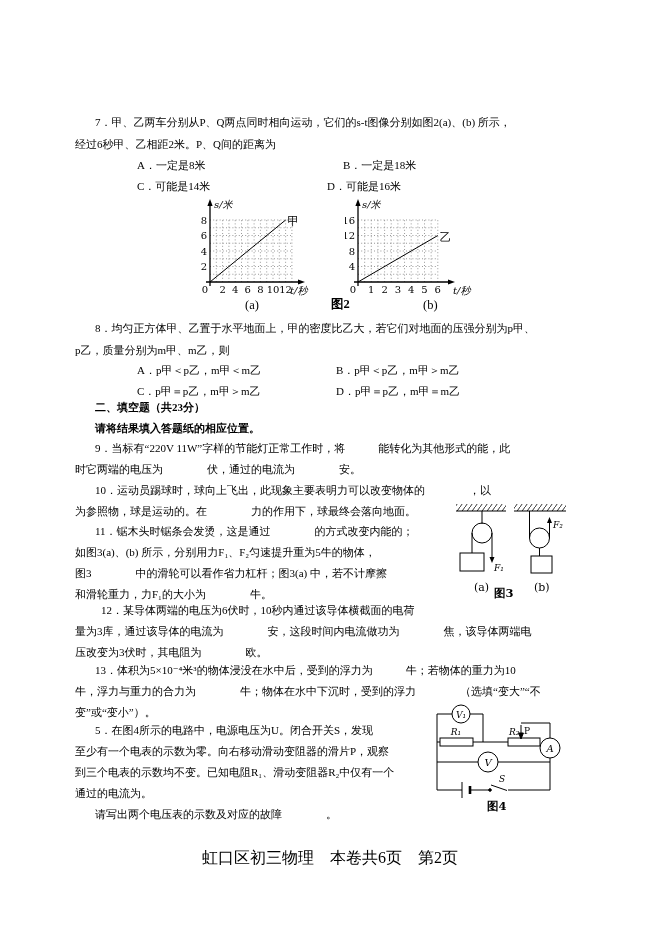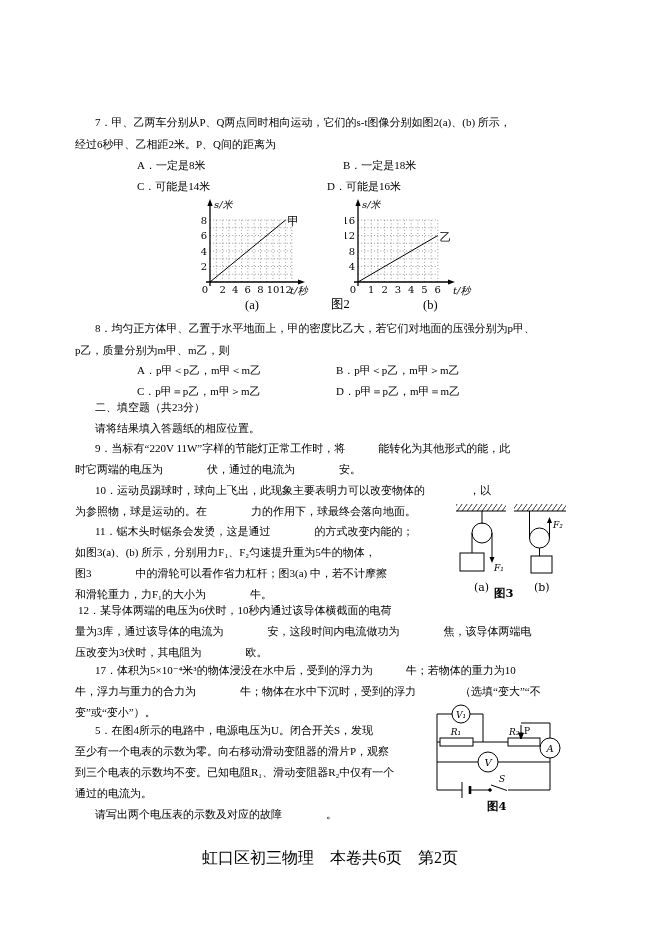--- a/index.html
+++ b/index.html
@@ -1,19 +1,19 @@
 <!DOCTYPE html>
 <html><head>
 <meta charset="utf-8">
 <style>
   *{margin:0;padding:0;box-sizing:border-box}
   html,body{width:661px;height:935px;background:#ffffff;}
   body{position:relative;font-family:"Liberation Serif","DejaVu Serif",serif;color:#000;overflow:hidden}
   .t{position:absolute;white-space:nowrap;font-size:11px;line-height:16px}
-  .b{font-weight:normal}
+  .b{font-weight:bold}
   .cap{position:absolute;white-space:nowrap;font-size:12.5px}
   .graph{position:absolute}
   .fig{position:absolute}
   svg text{font-family:"DejaVu Serif","Liberation Serif",serif}
   .footer{position:absolute;font-size:16px;white-space:nowrap}
 </style>
 </head>
 <body>
 
 <div class="t" style="left:95px;top:114px">7．甲、乙两车分别从P、Q两点同时相向运动，它们的s-t图像分别如图2(a)、(b) 所示，</div>
@@ -154,25 +154,25 @@
   <circle cx="89.5" cy="38" r="10" fill="none" stroke="#000" stroke-width="1"></circle>
   <line x1="99.5" y1="38" x2="99.5" y2="21" stroke="#000" stroke-width="1"></line>
   <polygon points="99.5,17 97,23 102,23" fill="#000"></polygon>
   <text x="103" y="28" font-size="9" font-style="italic">F₂</text>
   <line x1="89.5" y1="48" x2="89.5" y2="56" stroke="#000" stroke-width="1"></line>
   <rect x="81" y="56" width="21" height="17" fill="none" stroke="#000" stroke-width="1"></rect>
   <text x="84" y="91" font-size="11">(b)</text>
   <text x="44" y="97" font-size="11.5" font-weight="bold">图3</text>
 </svg>
 
-<div class="t" style="left:78px;top:602px">12．某导体两端的电压为6伏时，10秒内通过该导体横截面的电荷</div>
+<div class="t" style="left:101px;top:602px">12．某导体两端的电压为6伏时，10秒内通过该导体横截面的电荷</div>
 <div class="t" style="left:75px;top:623px">量为3库，通过该导体的电流为　　　　安，这段时间内电流做功为　　　　焦，该导体两端电</div>
 <div class="t" style="left:75px;top:644px">压改变为3伏时，其电阻为　　　　欧。</div>
 
-<div class="t" style="left:95px;top:662px">17．体积为5×10⁻⁴米³的物体浸没在水中后，受到的浮力为　　　牛；若物体的重力为10</div>
+<div class="t" style="left:95px;top:662px">13．体积为5×10⁻⁴米³的物体浸没在水中后，受到的浮力为　　　牛；若物体的重力为10</div>
 <div class="t" style="left:75px;top:683px">牛，浮力与重力的合力为　　　　牛；物体在水中下沉时，受到的浮力　　　　（选填“变大”“不</div>
 <div class="t" style="left:75px;top:704px">变”或“变小”）。</div>
 
 <div class="t" style="left:95px;top:722px">5．在图4所示的电路中，电源电压为U。闭合开关S，发现</div>
 <div class="t" style="left:75px;top:743px">至少有一个电表的示数为零。向右移动滑动变阻器的滑片P，观察</div>
 <div class="t" style="left:75px;top:764px">到三个电表的示数均不变。已知电阻R₁、滑动变阻器R₂中仅有一个</div>
 <div class="t" style="left:75px;top:785px">通过的电流为。</div>
 <div class="t" style="left:95px;top:806px">请写出两个电压表的示数及对应的故障　　　　。</div>
 
 <svg class="fig" style="left:430px;top:695px" width="140" height="122">

